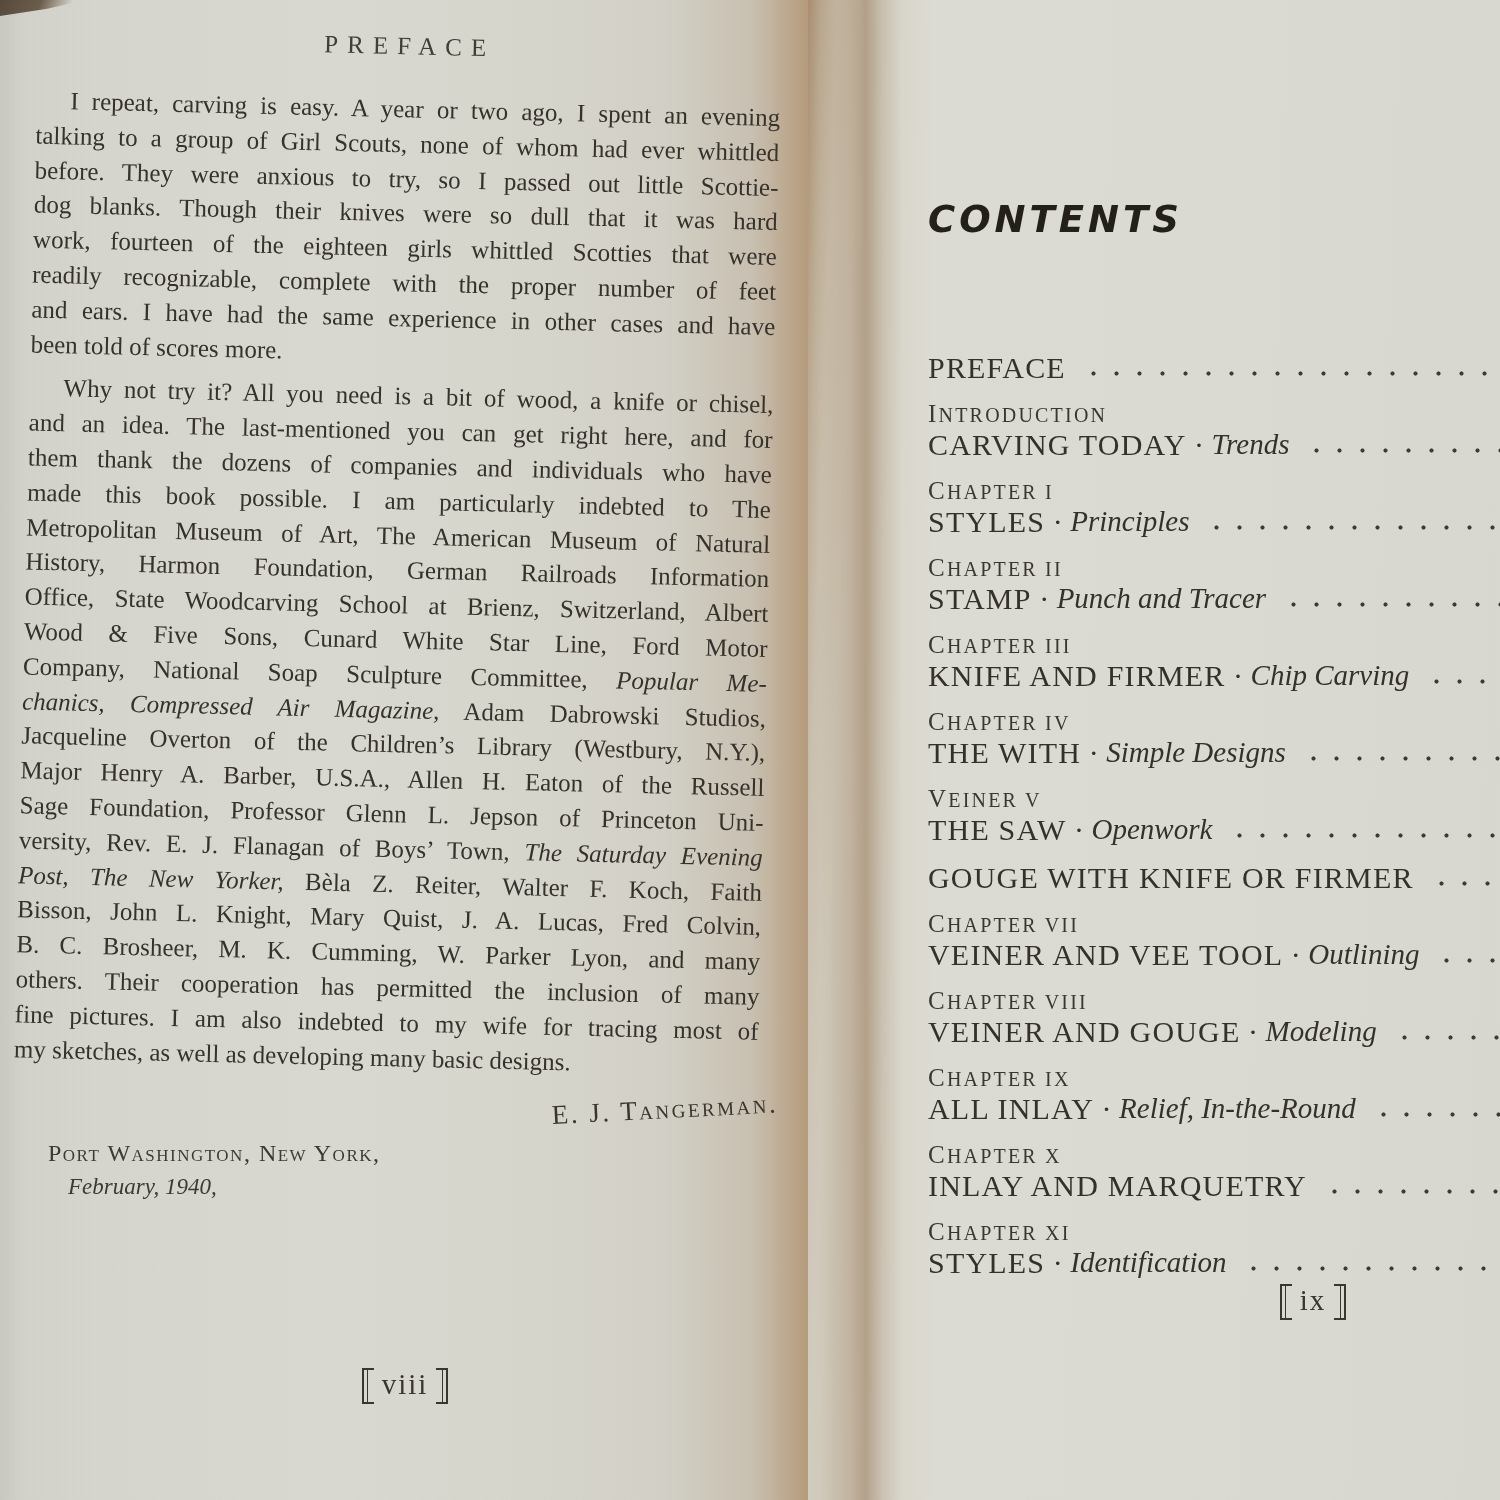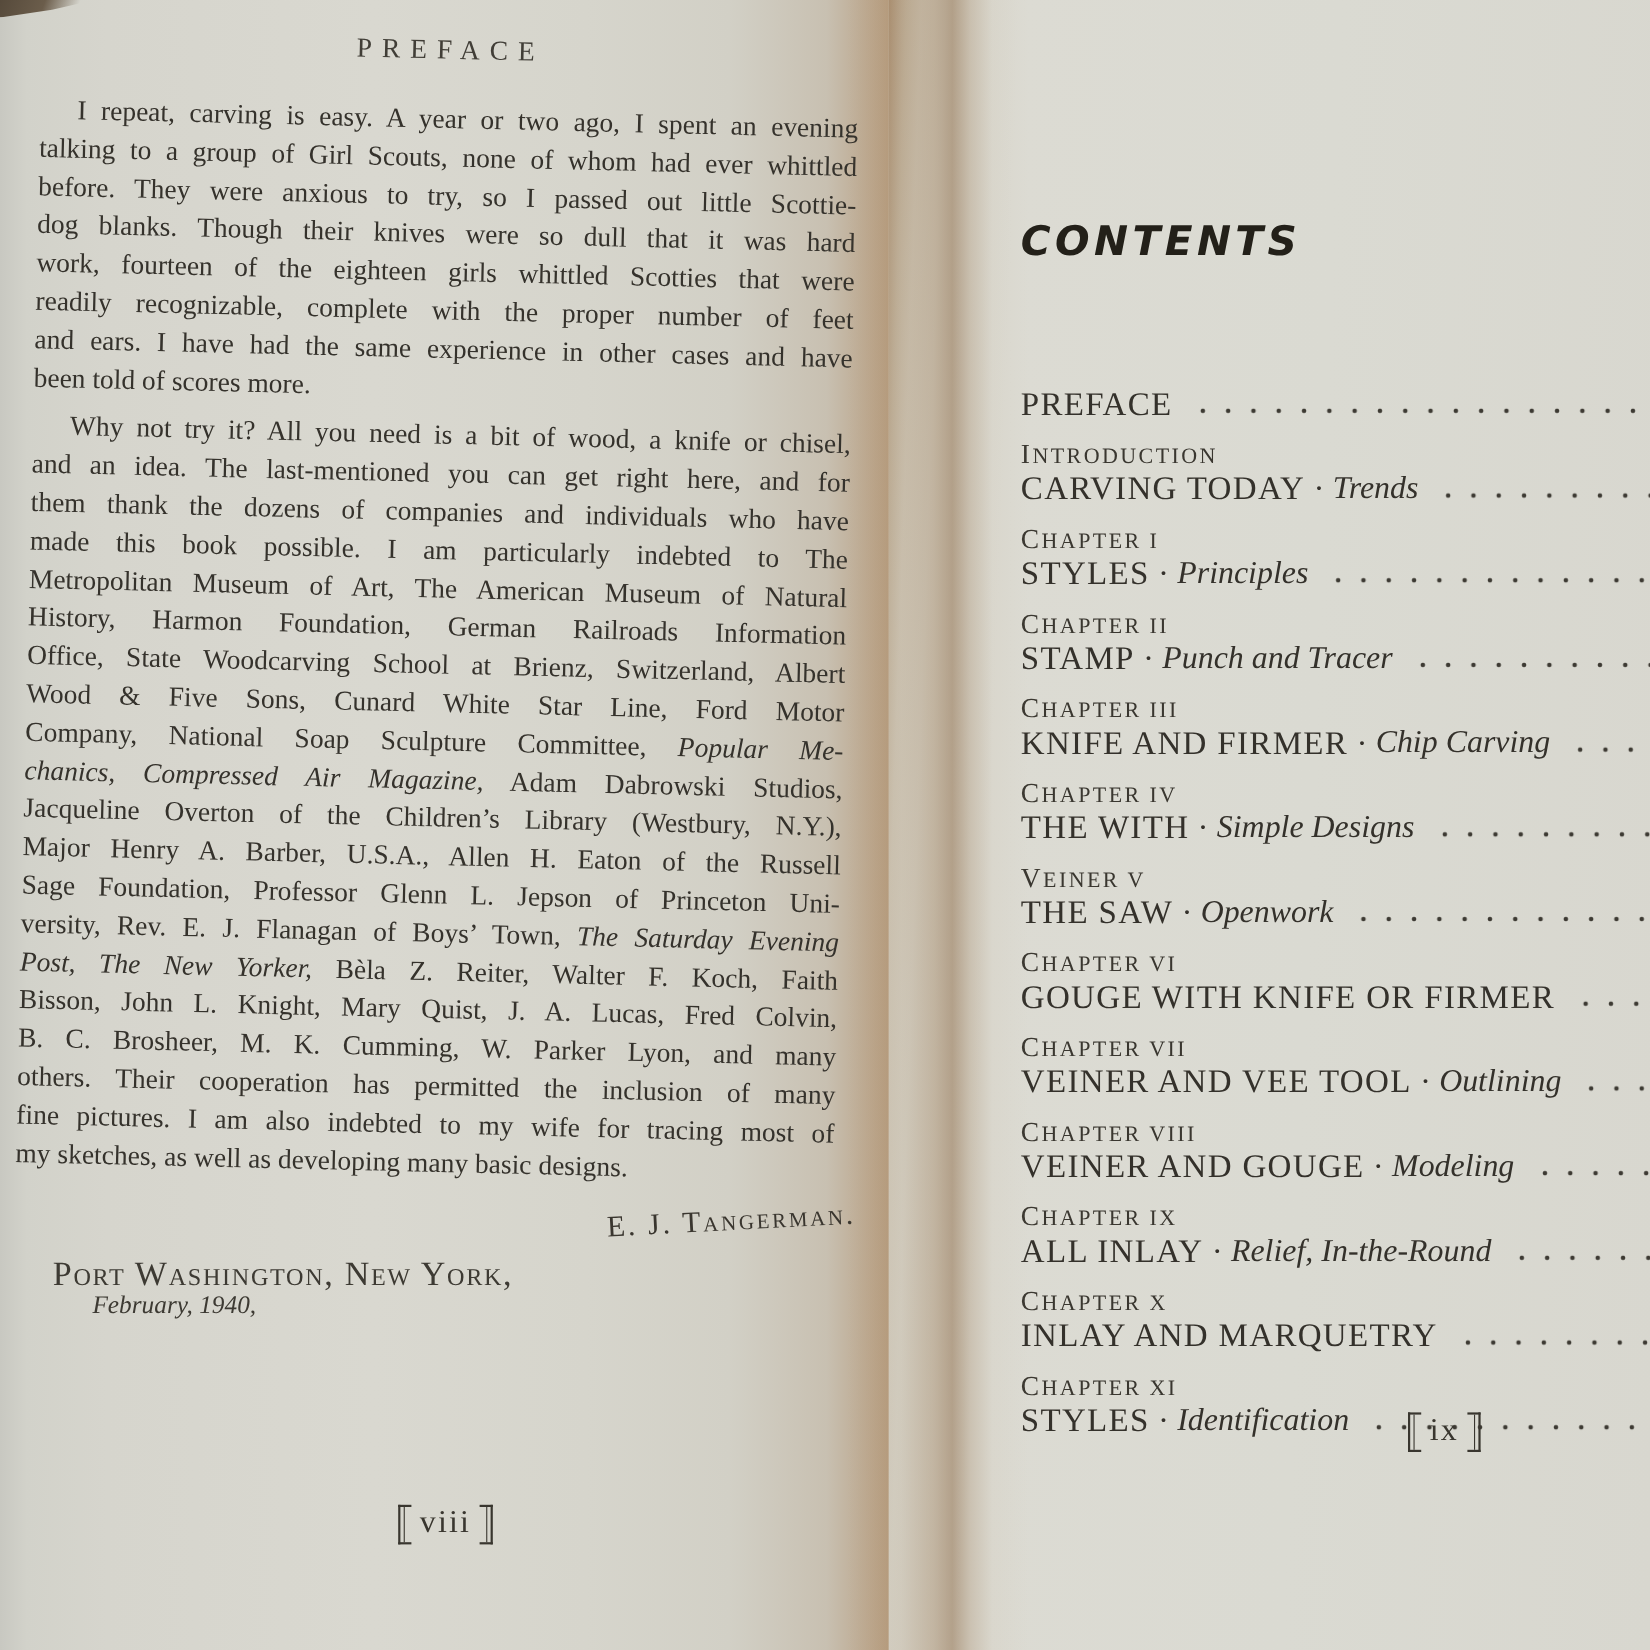--- a/index.html
+++ b/index.html
@@ -74,24 +74,24 @@
   .signature{
     position:absolute;top:1088px;left:0;width:744px;
     text-align:right;padding-right:4px;
     font-variant:small-caps;letter-spacing:2.5px;
     font-size:27px;color:#3a362f;
     transform:rotate(-3deg);transform-origin:right center;
   }
   .place-line{
     position:absolute;top:1140px;left:10px;
     font-variant:small-caps;letter-spacing:1.5px;
-    font-size:31px;color:#3d3a33;
+    font-size:24px;color:#3d3a33;
   }
   .date-line{
-    position:absolute;top:1174px;left:46px;
+    position:absolute;top:1174px;left:30px;
     font-style:italic;font-size:23px;color:#3d3a33;
   }
 
   
   .page-marker{position:absolute;display:flex;align-items:flex-start;color:#39362f;}
   .pm-left{top:1368px;left:330px;width:150px;justify-content:center;}
   .pm-right{top:1284px;left:430px;width:150px;justify-content:center;}
   .pm-num{font-size:29px;letter-spacing:2px;margin:0 8px;color:#39362f;}
   .dbracket{position:relative;display:inline-block;width:12px;height:36px;}
   .dbracket::before{
@@ -244,21 +244,20 @@
         <div class="entry">
           <div class="chap-label">VEINER V</div>
           <div class="entry-line">
             <span class="entry-title">THE SAW</span>
             <span class="sep"> · </span>
             <span class="entry-sub">Openwork</span>
             <span class="leader"></span>
           </div>
         </div>
         <div class="entry">
-          <div class="chap-label">CHAPTER VI</div>
           <div class="entry-line">
             <span class="entry-title">GOUGE WITH KNIFE OR FIRMER</span>
             <span class="leader"></span>
           </div>
         </div>
         <div class="entry">
           <div class="chap-label">CHAPTER VII</div>
           <div class="entry-line">
             <span class="entry-title">VEINER AND VEE TOOL</span>
             <span class="sep"> · </span>

